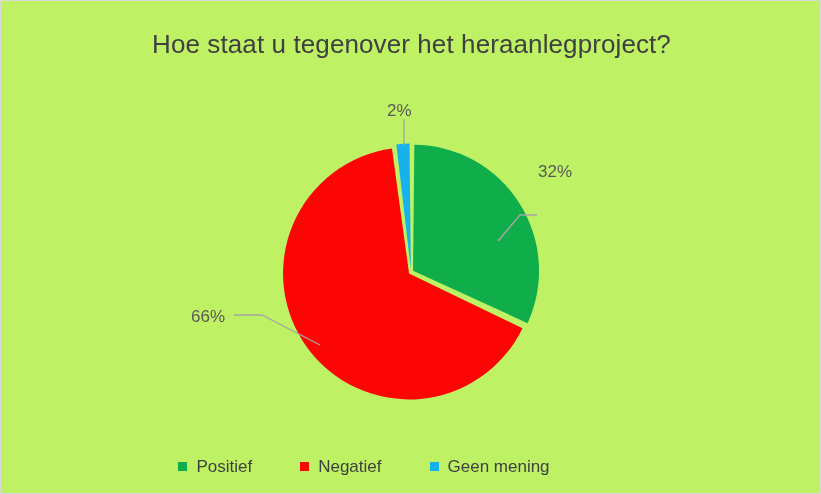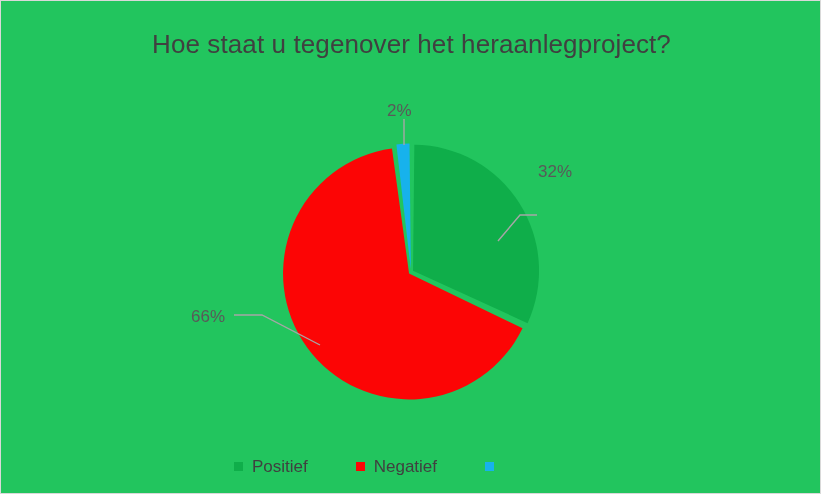--- a/index.html
+++ b/index.html
@@ -10,21 +10,21 @@
   }
   body {
     font-family: "Liberation Sans", sans-serif;
   }
 
   #chart-frame {
     position: relative;
     width: 821px;
     height: 494px;
     box-sizing: border-box;
-    background: #22c55e;
+    background: #bef264;
     border: 1px solid #d9d9d9;
     overflow: hidden;
   }
 
   
   #chart-title {
     position: absolute;
     left: 0;
     top: 28px;
     width: 821px;
@@ -127,16 +127,17 @@
       <span class="legend-label">Positief</span>
     </div>
 
     <div class="legend-item">
       <span class="legend-swatch" style="background:#FC0505"></span>
       <span class="legend-label">Negatief</span>
     </div>
 
     <div class="legend-item">
       <span class="legend-swatch" style="background:#17B2EC"></span>
+      <span class="legend-label">Geen mening</span>
     </div>
 
   </div>
 </div>
 
 </body></html>

